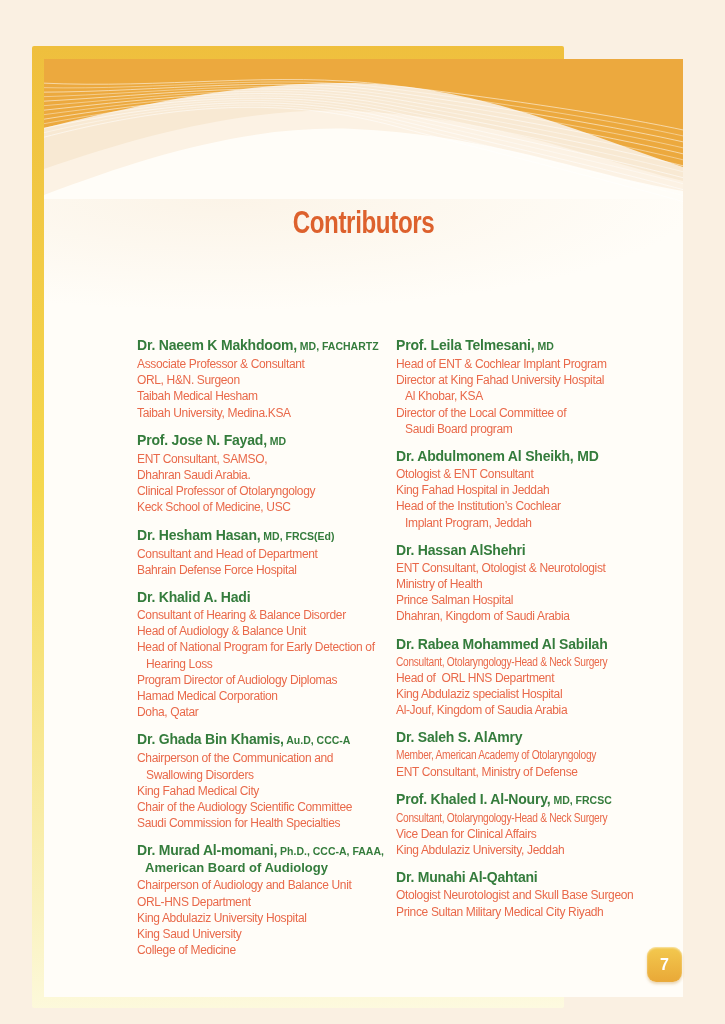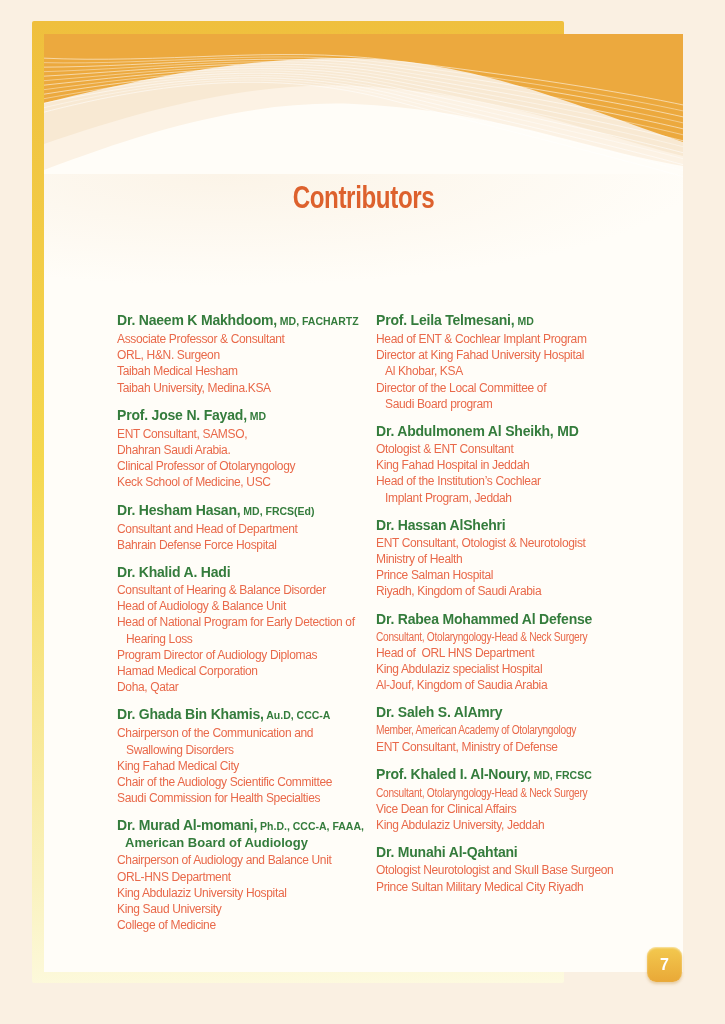--- a/index.html
+++ b/index.html
@@ -4,21 +4,21 @@
 <style>
   html,body{margin:0;padding:0;}
   body{
     width:725px;height:1024px;
     background:var(--outer-bg,#FAF0E2);
     font-family:"Liberation Sans","DejaVu Sans",sans-serif;
     position:relative;overflow:hidden;
   }
   .canvas{position:absolute;inset:0;}
   .frame{
-    position:absolute;left:32px;top:21px;width:532px;height:962px;
+    position:absolute;left:32px;top:46px;width:532px;height:962px;
     box-sizing:border-box;padding:13px 11px 11px 12px;
     background:linear-gradient(178deg,
       var(--frame-gold-top,#EFBF3D) 0%,
       var(--frame-gold-mid,#F5D84F) 45%,
       var(--frame-gold-bottom,#FAF2BE) 88%,
       #FDFAE0 100%);
     border-radius:2px;
   }
   .page{
     position:relative;width:639px;height:938px;
@@ -34,21 +34,21 @@
   .title{
     position:absolute;top:146px;left:0;width:100%;
     margin:0;text-align:center;
     font-size:31px;font-weight:bold;letter-spacing:-0.5px;
     color:var(--title-orange,#DD612D);
     transform:scaleX(.78);
   }
   .col{position:absolute;top:278px;}
   .col-left{left:73px;width:252px;}
   .col-right{left:332px;width:262px;}
-  .entry{margin-bottom:11px;}
+  .entry{margin-bottom:11px;margin-left:20px;}
   .entry-name{
     font-size:14px;font-weight:bold;line-height:16px;
     color:var(--name-green,#347C3C);
     letter-spacing:-0.2px;white-space:pre;margin-bottom:2px;
   }
   .entry-name .suffix{font-size:10.5px;letter-spacing:0;}
   .name2{
     font-size:13px;font-weight:bold;line-height:14px;
     color:var(--name-green,#347C3C);
     padding-left:8px;white-space:pre;margin-bottom:2px;
@@ -172,24 +172,24 @@
             <div class="line">Otologist &amp; ENT Consultant</div>
             <div class="line">King Fahad Hospital in Jeddah</div>
             <div class="line">Head of the Institution’s Cochlear</div>
             <div class="line ind">Implant Program, Jeddah</div>
           </div>
           <div class="entry">
             <div class="entry-name"><span>Dr. Hassan AlShehri</span></div>
             <div class="line">ENT Consultant, Otologist &amp; Neurotologist</div>
             <div class="line">Ministry of Health</div>
             <div class="line">Prince Salman Hospital</div>
-            <div class="line">Riyadh, Kingdom of Saudi Arabia</div>
-          </div>
-          <div class="entry">
-            <div class="entry-name"><span>Dr. Rabea Mohammed Al Defense</span></div>
+            <div class="line">Dhahran, Kingdom of Saudi Arabia</div>
+          </div>
+          <div class="entry">
+            <div class="entry-name"><span>Dr. Rabea Mohammed Al Sabilah</span></div>
             <div class="line cond">Consultant, Otolaryngology-Head &amp; Neck Surgery</div>
             <div class="line">Head of  ORL HNS Department</div>
             <div class="line">King Abdulaziz specialist Hospital</div>
             <div class="line">Al-Jouf, Kingdom of Saudia Arabia</div>
           </div>
           <div class="entry">
             <div class="entry-name"><span>Dr. Saleh S. AlAmry</span></div>
             <div class="line cond">Member, American Academy of Otolaryngology</div>
             <div class="line">ENT Consultant, Ministry of Defense</div>
           </div>

